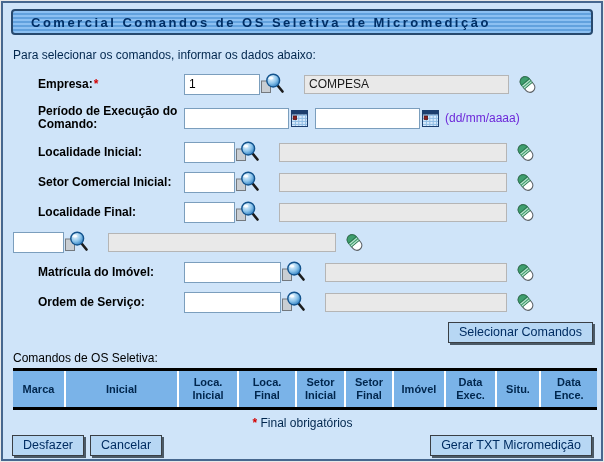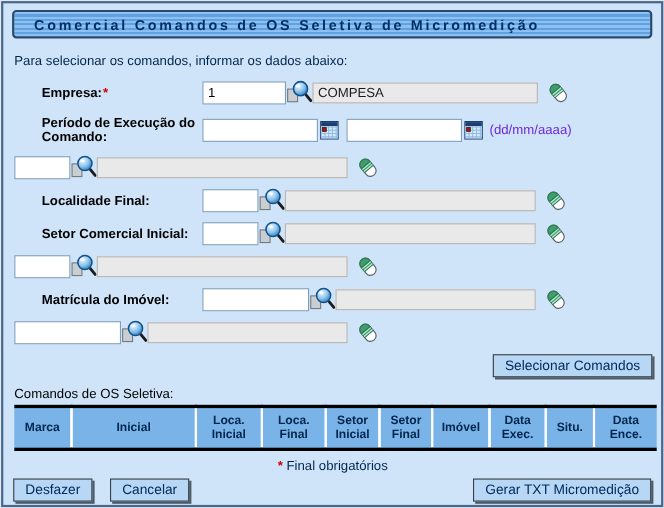--- a/index.html
+++ b/index.html
@@ -31,21 +31,21 @@
   .req{color:#d40000;font-weight:bold;margin-left:1px;}
   .inp{
     box-sizing:border-box;height:21px;border:1px solid #7b9ebd;background:#fff;
     font-family:"Liberation Sans","DejaVu Sans",sans-serif;font-size:12px;padding:1px 4px;color:#000;
   }
   .w76{width:76px;} .w51{width:51px;} .w97{width:97px;} .w105{width:105px;}
   .icon-btn{width:24px;flex:0 0 24px;height:24px;display:flex;align-items:center;justify-content:center;cursor:pointer;}
   .calendar-btn{width:18px;flex:0 0 18px;height:18px;display:flex;align-items:center;margin-left:2px;cursor:pointer;}
   .grayfield{
     box-sizing:border-box;height:19px;background:#e9e9e9;border:1px solid #b5b5b5;
-    color:#1a1a1a;font-size:12px;line-height:17px;padding:0 4px;overflow:hidden;white-space:nowrap;
+    color:#1a1a1a;font-size:12px;line-height:17px;padding:0 4px;overflow:hidden;white-space:nowrap;margin-left:20px;
   }
   .g205{width:205px;} .g228{width:228px;} .g182{width:182px;}
   .eraser-gap{margin-left:6px;}
   .hint{color:#6d28d9;margin-left:5px;}
   .date-gap{margin-left:6px;}
   
   .btn{
     box-sizing:border-box;background:#b7d7f4;color:#002d62;
     border:1px solid #3a3f45;box-shadow:2px 2px 0 rgba(5,15,25,0.65);
     font-family:"Liberation Sans","DejaVu Sans",sans-serif;font-size:12.5px;
@@ -62,21 +62,21 @@
     background:#7ab3e8;color:#00264d;font-size:11px;font-weight:bold;
     text-align:center;vertical-align:middle;height:36px;line-height:13px;
     border-left:2px solid #fff;padding:0 1px;overflow:hidden;
   }
   table.results th:first-child{border-left:none;}
   .c-marca{width:52px;} .c-comando{width:113px;} .c-loca-i{width:60px;} .c-loca-f{width:58px;}
   .c-setor-i{width:49px;} .c-setor-f{width:48px;} .c-imovel{width:52px;}
   .c-data-e{width:51px;} .c-situ{width:44px;} .c-data-en{width:57px;}
   
   .note{position:absolute;left:0;right:0;top:413px;text-align:center;color:#00264d;}
-  .footer-btns{position:absolute;left:0;right:0;top:432px;display:flex;padding:0 9px;gap:16px;}
+  .footer-btns{position:absolute;left:0;right:0;top:432px;display:flex;padding:0 9px;gap:6px;}
   .spacer{flex:1;}
 </style>
 </head>
 <body>
 
 <svg width="0" height="0" style="position:absolute" aria-hidden="true">
   <defs>
     <radialGradient id="lensGrad" cx="35%" cy="30%" r="75%">
       <stop offset="0%" stop-color="#eef8ff"></stop>
       <stop offset="55%" stop-color="#8fc6ec"></stop>
@@ -151,20 +151,37 @@
       <input class="inp w105 date-gap" value="" style="">
       <span class="calendar-btn">
           <svg width="17" height="17" viewBox="0 0 17 17">
             <use href="#ic-cal"></use>
           </svg>
         </span>
       <span class="hint">(dd/mm/aaaa)</span>
     </div>
 
     <div class="row">
+      <div class="lbl">Localidade Inicial:</div>
+      <input class="inp w51" value="" style="">
+      <span class="icon-btn">
+          <svg width="24" height="24" viewBox="0 0 24 24">
+            <use href="#ic-search"></use>
+          </svg>
+        </span>
+      <span class="grayfield g228"></span>
+      <span class="icon-btn eraser-gap">
+          <svg width="23" height="23" viewBox="0 0 24 24">
+            <use href="#ic-eraser"></use>
+          </svg>
+        </span>
+    </div>
+
+    <div class="row">
+      <div class="lbl">Setor Comercial Inicial:</div>
       <input class="inp w51" value="" style="">
       <span class="icon-btn">
           <svg width="24" height="24" viewBox="0 0 24 24">
             <use href="#ic-search"></use>
           </svg>
         </span>
       <span class="grayfield g228"></span>
       <span class="icon-btn eraser-gap">
           <svg width="23" height="23" viewBox="0 0 24 24">
             <use href="#ic-eraser"></use>
@@ -182,36 +199,20 @@
         </span>
       <span class="grayfield g228"></span>
       <span class="icon-btn eraser-gap">
           <svg width="23" height="23" viewBox="0 0 24 24">
             <use href="#ic-eraser"></use>
           </svg>
         </span>
     </div>
 
     <div class="row">
-      <div class="lbl">Setor Comercial Inicial:</div>
-      <input class="inp w51" value="" style="">
-      <span class="icon-btn">
-          <svg width="24" height="24" viewBox="0 0 24 24">
-            <use href="#ic-search"></use>
-          </svg>
-        </span>
-      <span class="grayfield g228"></span>
-      <span class="icon-btn eraser-gap">
-          <svg width="23" height="23" viewBox="0 0 24 24">
-            <use href="#ic-eraser"></use>
-          </svg>
-        </span>
-    </div>
-
-    <div class="row">
       <input class="inp w51" value="" style="">
       <span class="icon-btn">
           <svg width="24" height="24" viewBox="0 0 24 24">
             <use href="#ic-search"></use>
           </svg>
         </span>
       <span class="grayfield g228"></span>
       <span class="icon-btn eraser-gap">
           <svg width="23" height="23" viewBox="0 0 24 24">
             <use href="#ic-eraser"></use>
@@ -229,20 +230,21 @@
         </span>
       <span class="grayfield g182"></span>
       <span class="icon-btn eraser-gap">
           <svg width="23" height="23" viewBox="0 0 24 24">
             <use href="#ic-eraser"></use>
           </svg>
         </span>
     </div>
 
     <div class="row">
+      <div class="lbl">Ordem de Serviço:</div>
       <input class="inp w97" value="" style="">
       <span class="icon-btn">
           <svg width="24" height="24" viewBox="0 0 24 24">
             <use href="#ic-search"></use>
           </svg>
         </span>
       <span class="grayfield g182"></span>
       <span class="icon-btn eraser-gap">
           <svg width="23" height="23" viewBox="0 0 24 24">
             <use href="#ic-eraser"></use>

